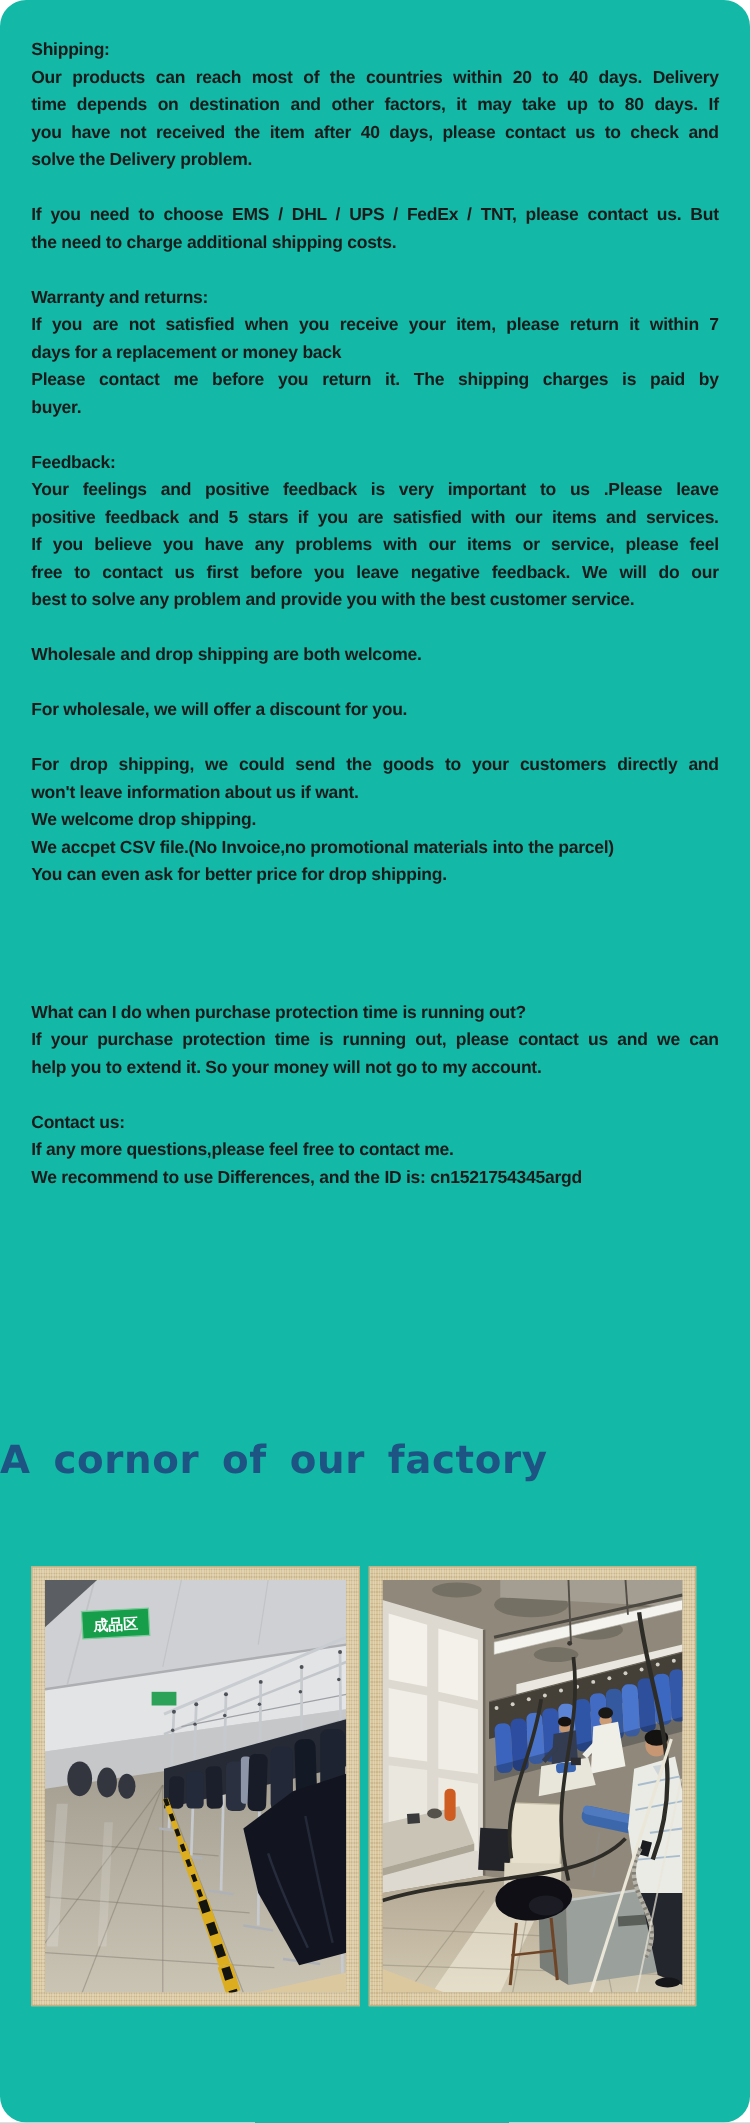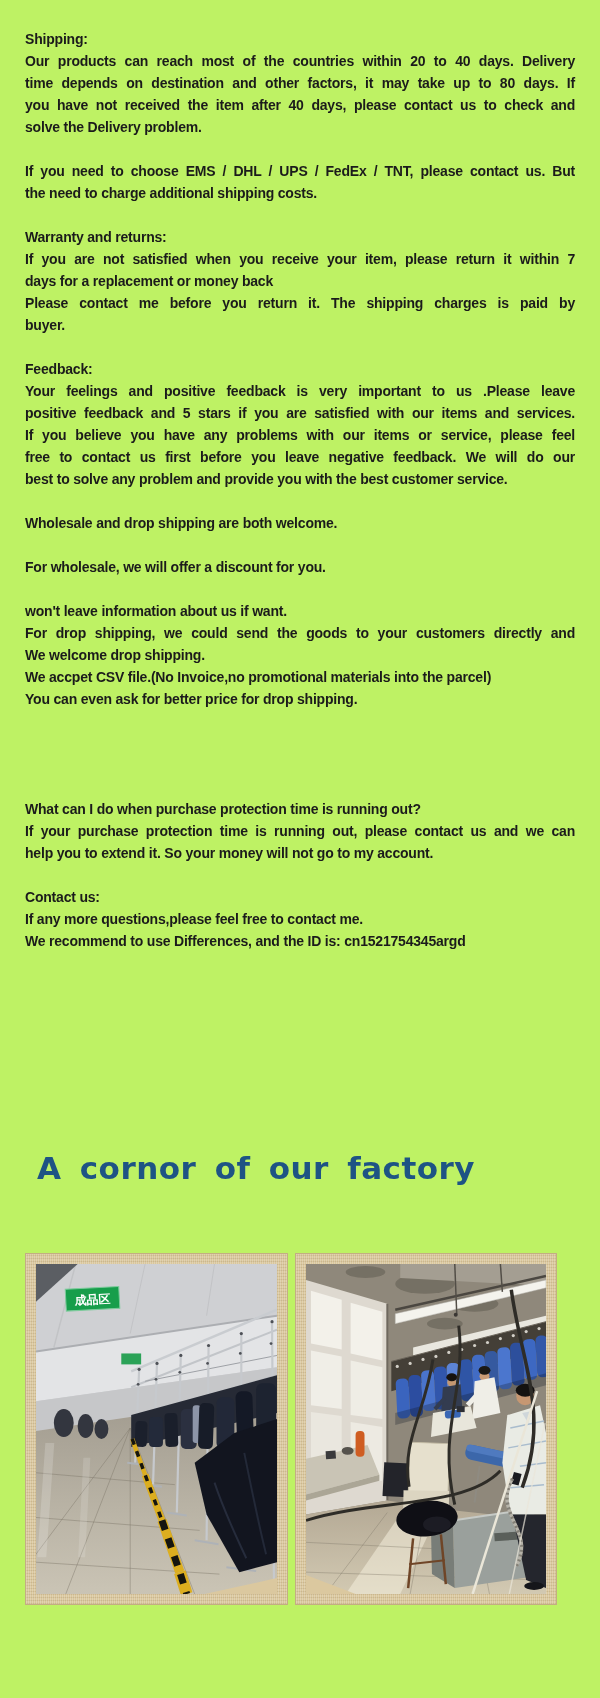--- a/index.html
+++ b/index.html
@@ -1,24 +1,24 @@
 <!DOCTYPE html>
 <html><head>
 <meta charset="utf-8">
 <style>
   html,body{margin:0;padding:0;background:#ffffff;}
-  .page{position:relative;width:600px;height:1698px;background:#bef264;overflow:hidden;
-        font-family:"Liberation Sans",sans-serif;}
+  .page{position:relative;width:600px;height:1698px;background:#14b8a6;overflow:hidden;
+        font-family:"Liberation Sans",sans-serif;border-radius:21px;}
   
   .doc{position:absolute;left:25px;top:28px;width:550px;color:#1b1b1b;
        font-weight:bold;font-size:14px;letter-spacing:-0.2px;}
   .doc .line{line-height:22px;height:22px;white-space:normal;}
   .doc .line.j{text-align:justify;text-align-last:justify;}
   
-  .heading{position:absolute;left:0;top:1150px;width:512px;margin:0;text-align:center;
+  .heading{position:absolute;left:0;top:1150px;width:512px;margin:0;
            font-family:"DejaVu Sans",sans-serif;font-weight:700;font-size:31px;
            letter-spacing:.5px;word-spacing:7px;}
   
   .photos{position:absolute;left:25px;top:1253px;width:532px;height:352px;display:flex;gap:7px;}
   .frame{box-sizing:border-box;position:relative;height:352px;padding:10px;margin:0;
          background:
            repeating-linear-gradient(90deg, rgba(255,255,255,.22) 0 1px, rgba(0,0,0,0) 1px 2px),
            repeating-linear-gradient(0deg, rgba(150,122,76,.20) 0 1px, rgba(0,0,0,0) 1px 3px),
            #d9c69c;
          border:1px solid #c3ae82;}
@@ -58,22 +58,22 @@
         <div class="line j">free to contact us first before you leave negative feedback. We will do our</div>
         <div class="line">best to solve any problem and provide you with the best customer service.</div>
       </div>
       <div class="para" style="margin-bottom: 22px;">
         <div class="line">Wholesale and drop shipping are both welcome.</div>
       </div>
       <div class="para" style="margin-bottom: 22px;">
         <div class="line">For wholesale, we will offer a discount for you.</div>
       </div>
       <div class="para" style="margin-bottom: 88px;">
+        <div class="line j">For drop shipping, we could send the goods to your customers directly and</div>
         <div class="line">won't leave information about us if want.</div>
-        <div class="line j">For drop shipping, we could send the goods to your customers directly and</div>
         <div class="line">We welcome drop shipping.</div>
         <div class="line">We accpet CSV file.(No Invoice,no promotional materials into the parcel)</div>
         <div class="line">You can even ask for better price for drop shipping.</div>
       </div>
       <div class="para" style="margin-bottom: 22px;">
         <div class="line">What can I do when purchase protection time is running out?</div>
         <div class="line j">If your purchase protection time is running out, please contact us and we can</div>
         <div class="line">help you to extend it. So your money will not go to my account.</div>
       </div>
       <div class="para" style="margin-bottom: 0px;">

